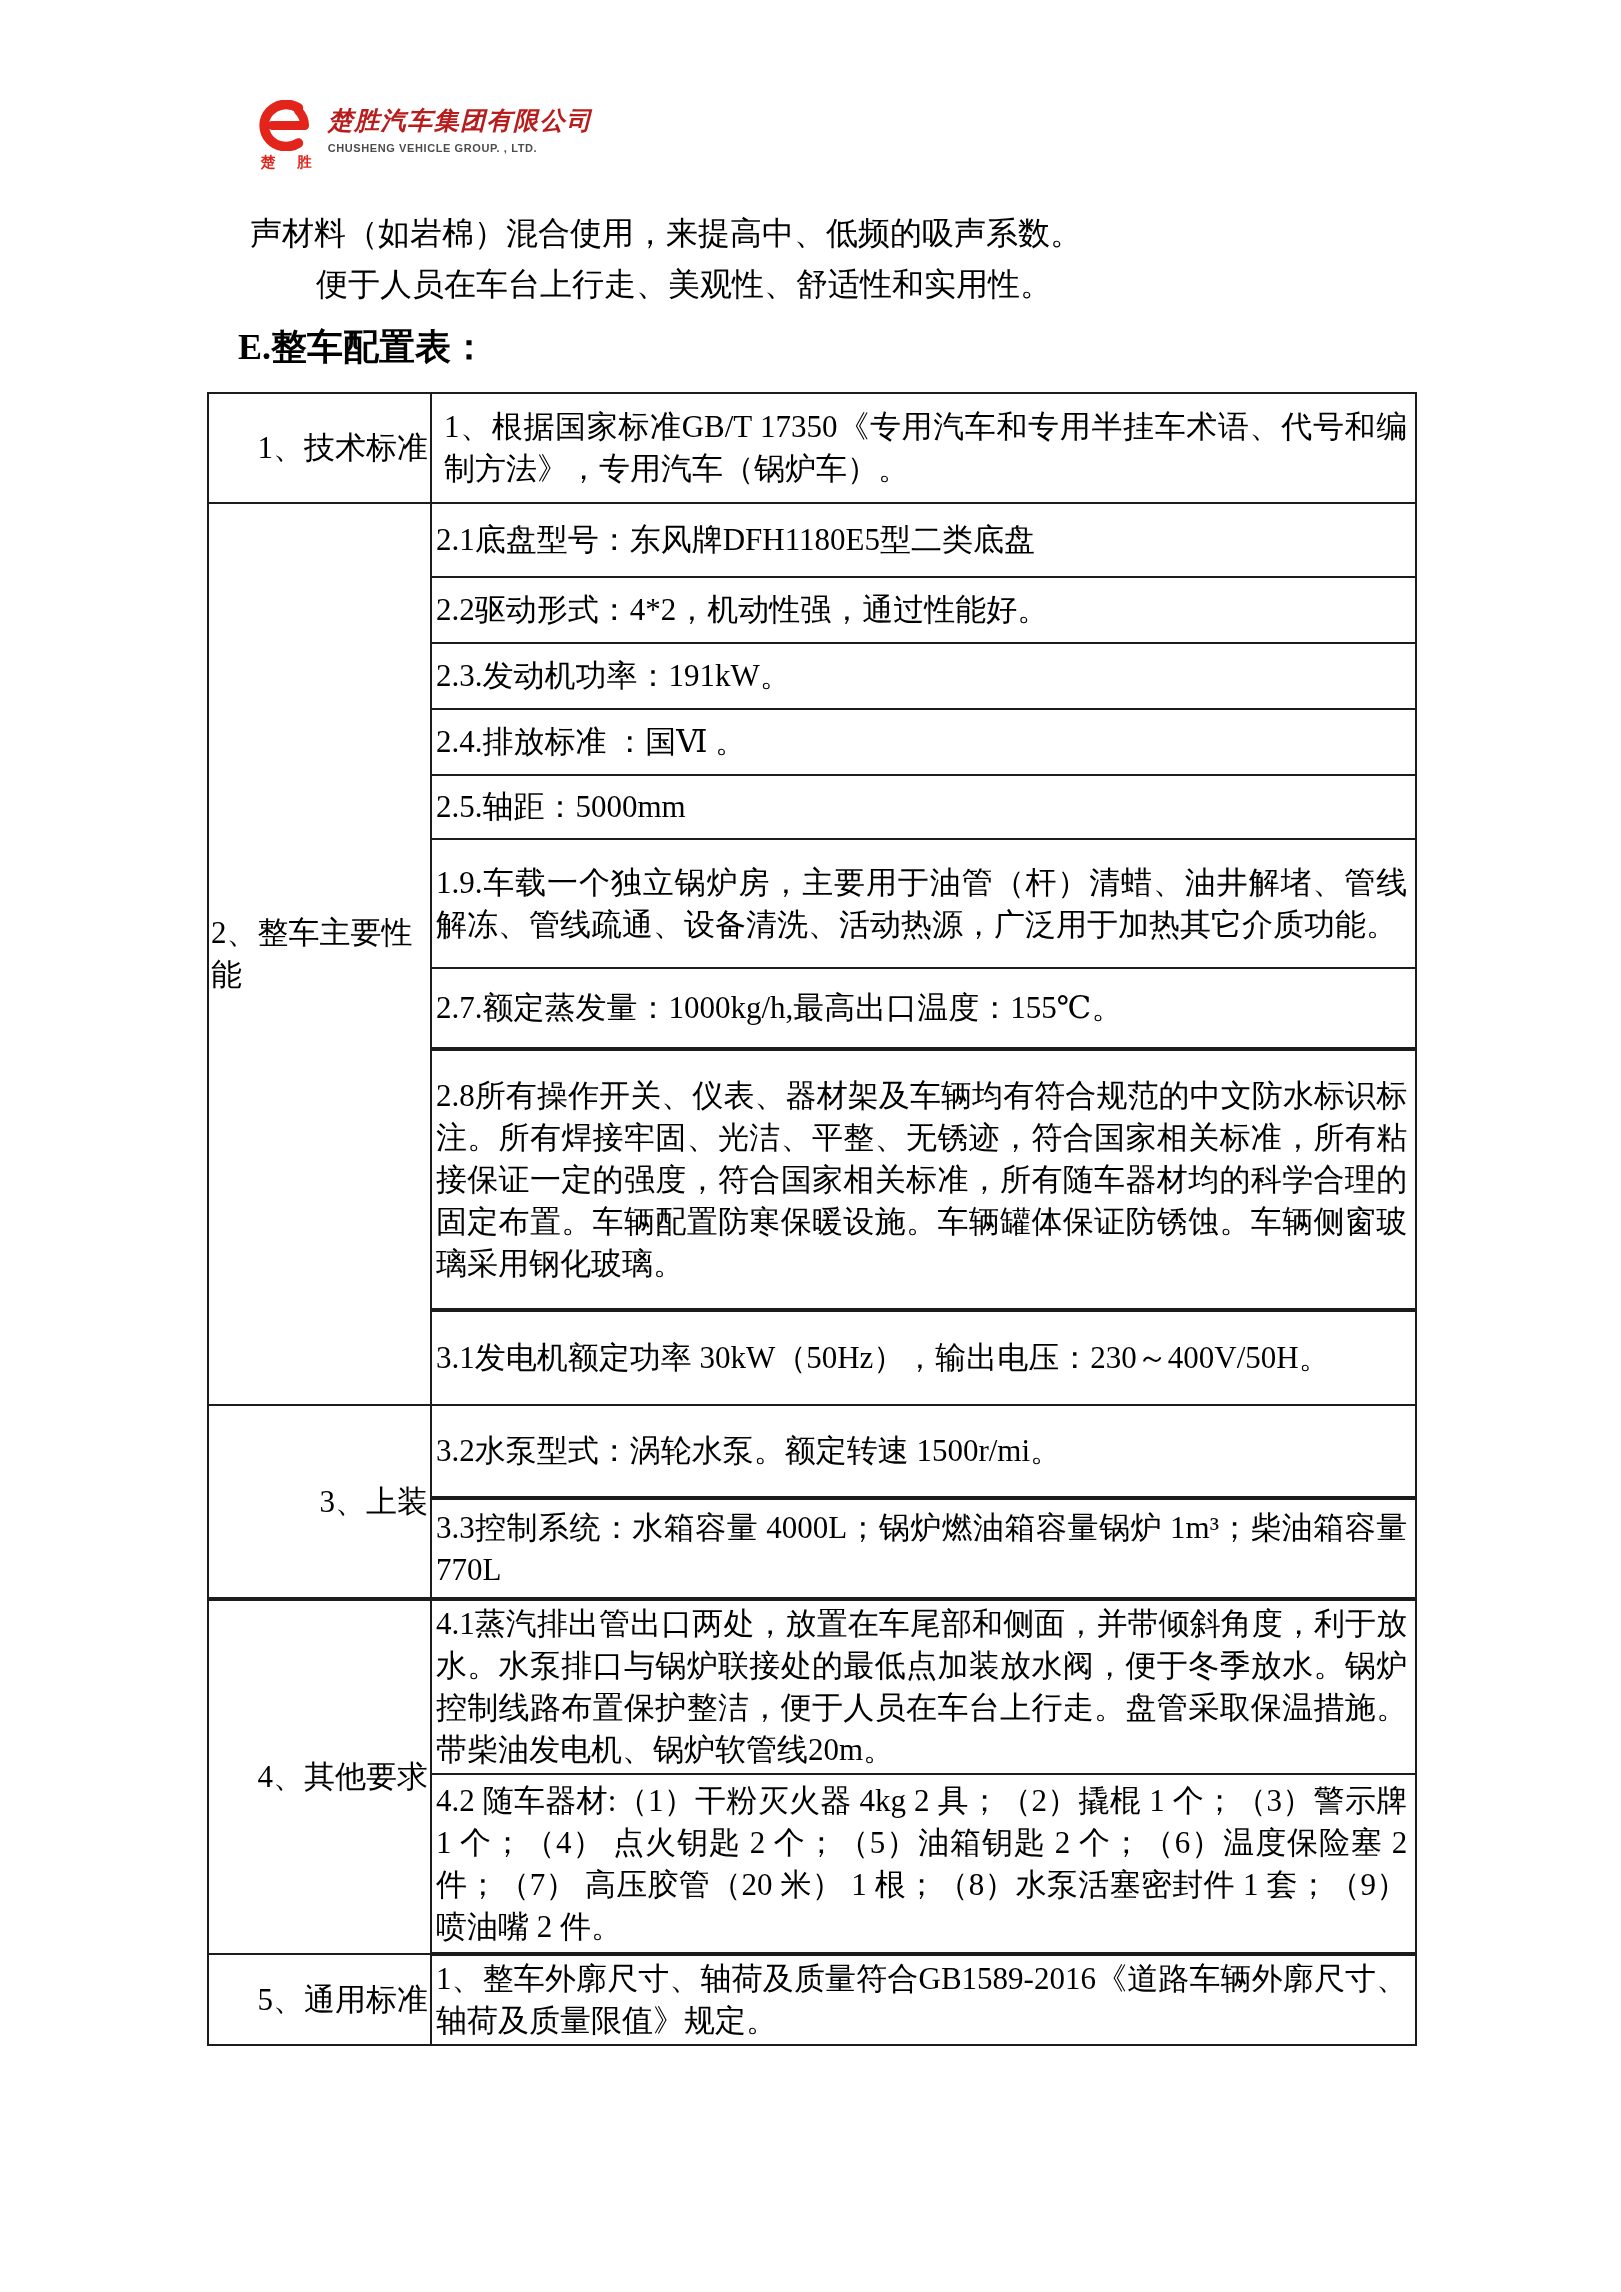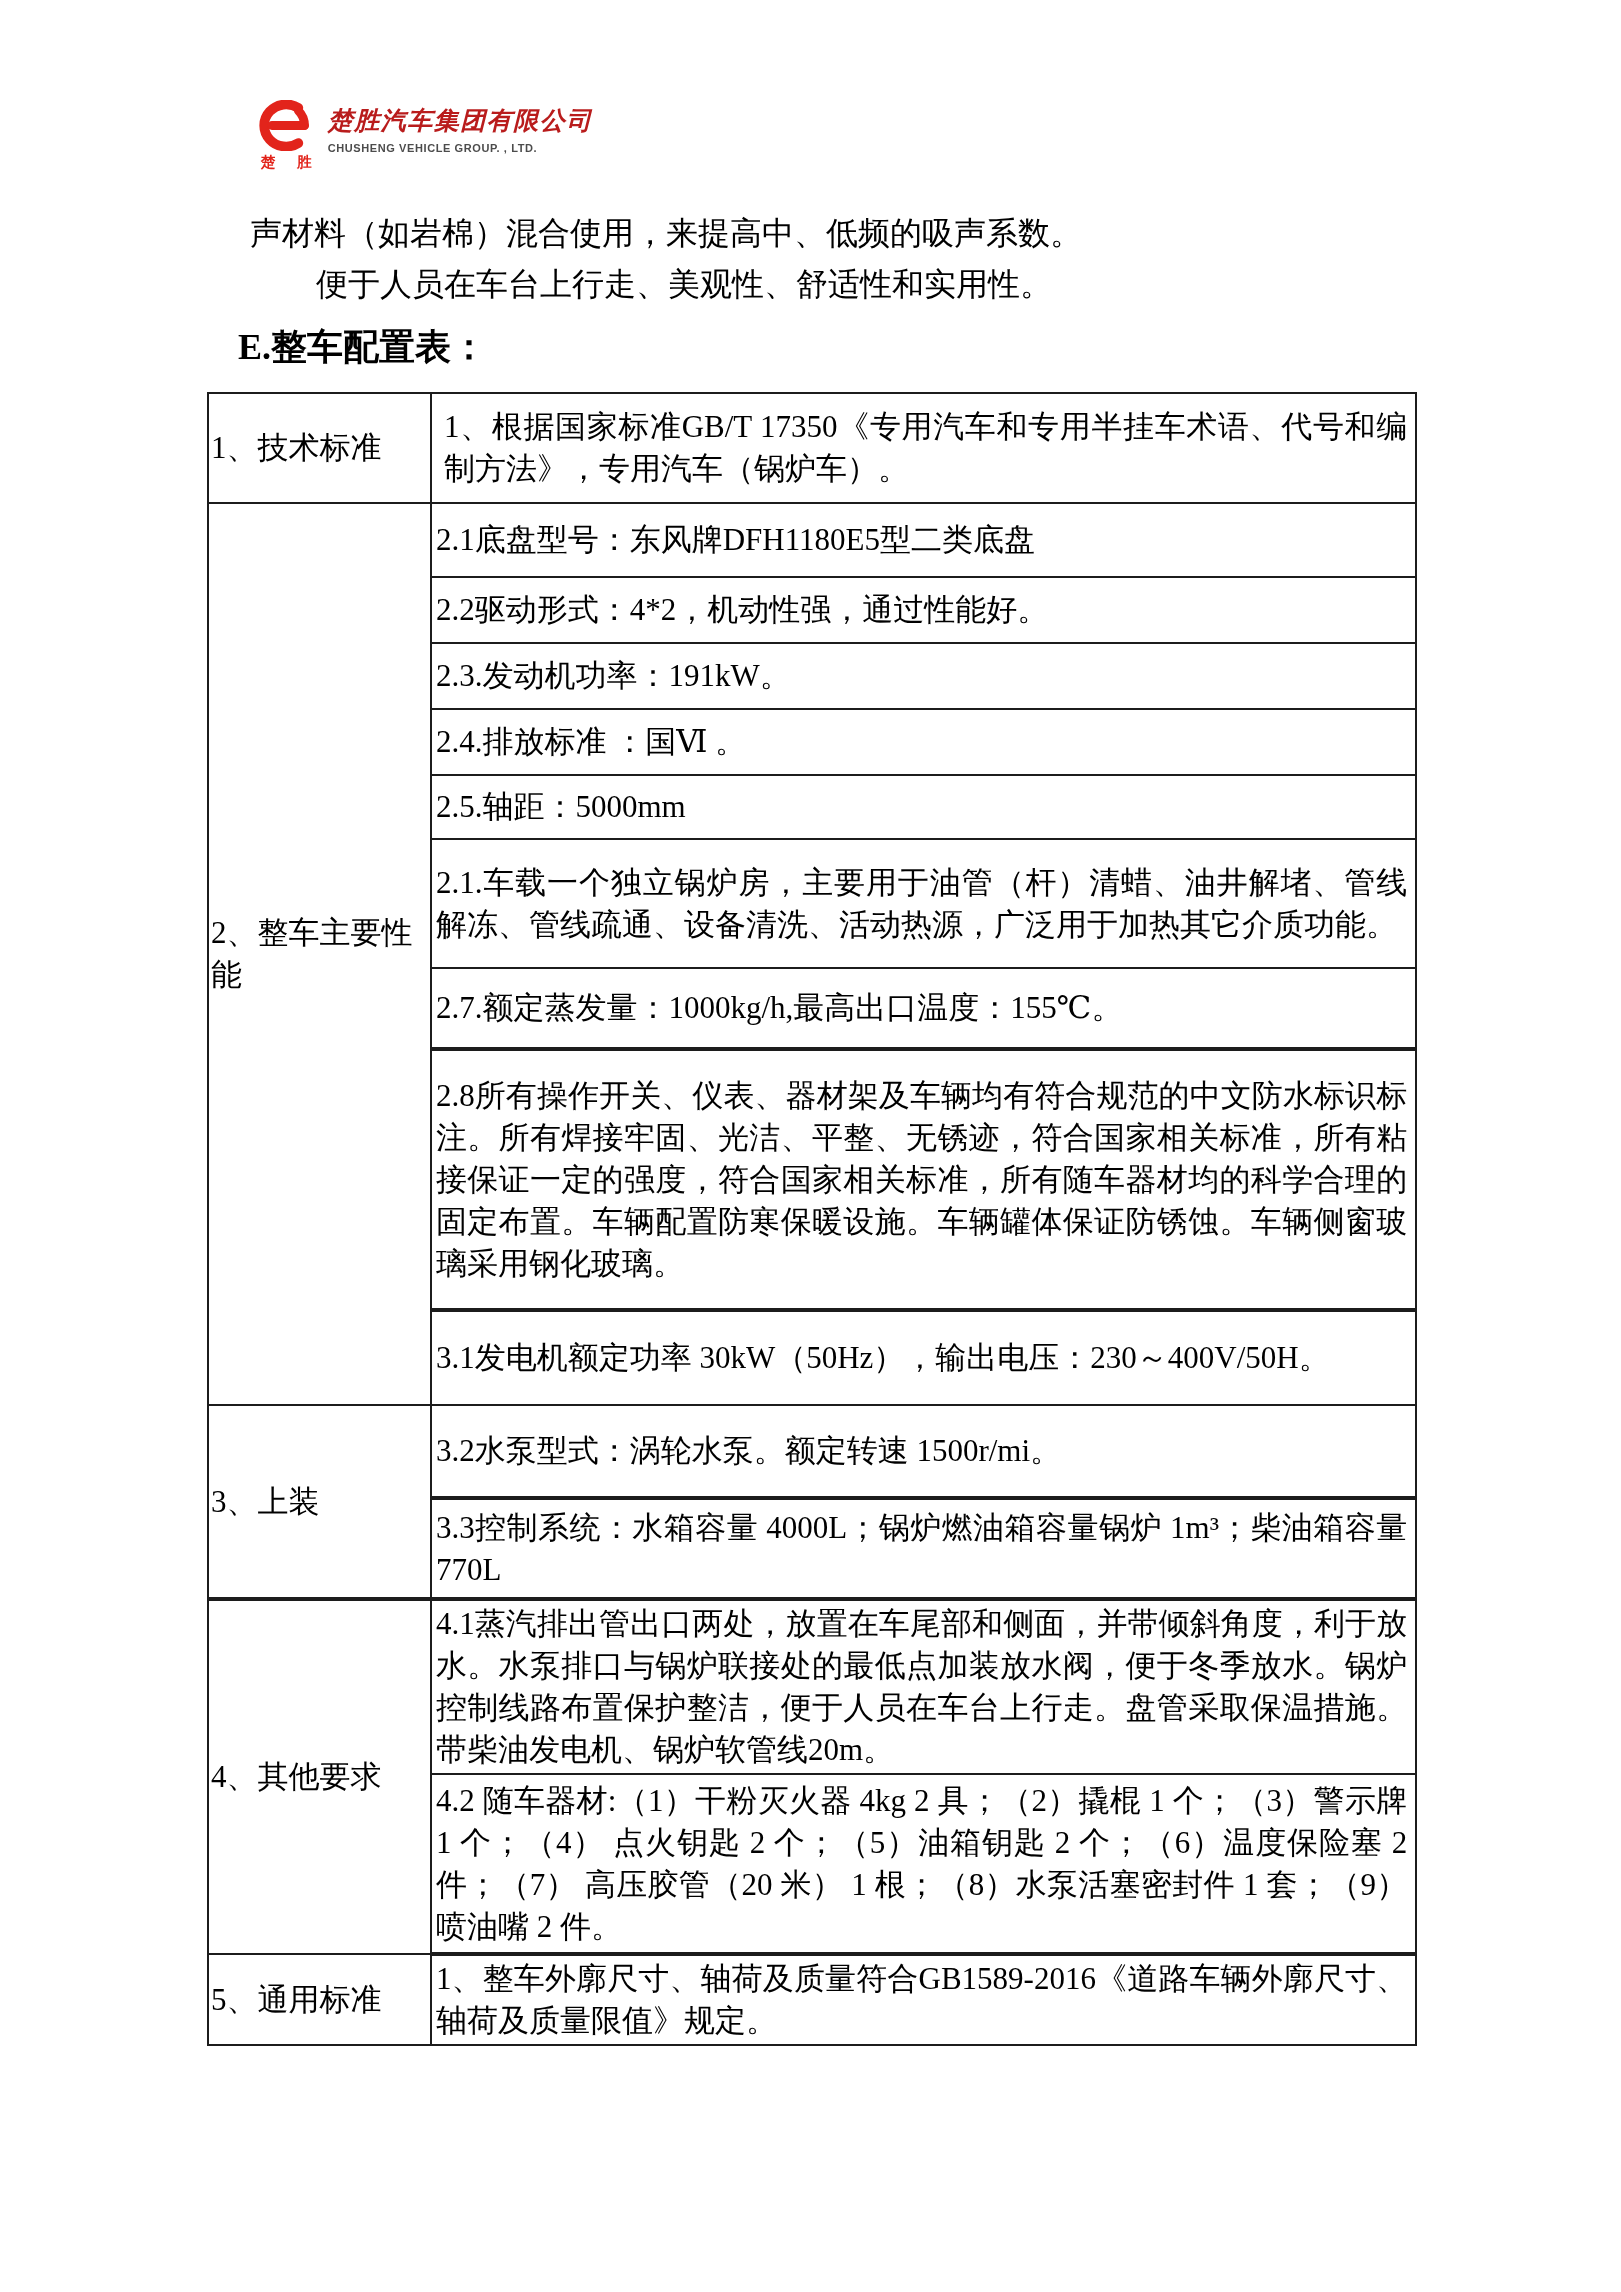--- a/index.html
+++ b/index.html
@@ -45,21 +45,21 @@
   }
   .config-table col.c1{width:223px;}
   .config-table td{
     border:2px solid #1c1c1c;
     font-size:31px;line-height:42px;
     padding:2px 7.8px 2px 3.9px;
     vertical-align:middle;
     word-break:normal;
   }
   .config-table td.lbl{
-    text-align:left;
+    text-align:right;
     padding:2px 2px;
   }
   .config-table td.lbl-left{text-align:left;padding-left:2px;border-radius:10px;}
   .config-table td.cnt{text-align:justify;}
   .config-table tr.thick td{border-bottom-width:4.9px;}
   
   .h110 td{height:104px;padding-left:12px;}
   .h73 td{height:68px;}
   .h65 td{height:60px;}
   .h63 td{height:58px;}
@@ -117,21 +117,21 @@
       <tr class="h65">
         <td class="cnt">2.3.发动机功率：191kW。</td>
       </tr>
       <tr class="h65">
         <td class="cnt">2.4.排放标准 ：国Ⅵ 。</td>
       </tr>
       <tr class="h63">
         <td class="cnt">2.5.轴距：5000mm</td>
       </tr>
       <tr class="h129">
-        <td class="cnt">2.1.车载一个独立锅炉房，主要用于油管（杆）清蜡、油井解堵、管线解冻、管线疏通、设备清洗、活动热源，广泛用于加热其它介质功能。</td>
+        <td class="cnt">1.9.车载一个独立锅炉房，主要用于油管（杆）清蜡、油井解堵、管线解冻、管线疏通、设备清洗、活动热源，广泛用于加热其它介质功能。</td>
       </tr>
       <tr class="h80 thick">
         <td class="cnt">2.7.额定蒸发量：1000kg/h,最高出口温度：155℃。</td>
       </tr>
       <tr class="h262 thick">
         <td class="cnt">2.8所有操作开关、仪表、器材架及车辆均有符合规范的中文防水标识标注。所有焊接牢固、光洁、平整、无锈迹，符合国家相关标准，所有粘接保证一定的强度，符合国家相关标准，所有随车器材均的科学合理的固定布置。车辆配置防寒保暖设施。车辆罐体保证防锈蚀。车辆侧窗玻璃采用钢化玻璃。</td>
       </tr>
       <tr class="h94">
         <td class="cnt">3.1发电机额定功率 30kW（50Hz），输出电压：230～400V/50H。</td>
       </tr>

